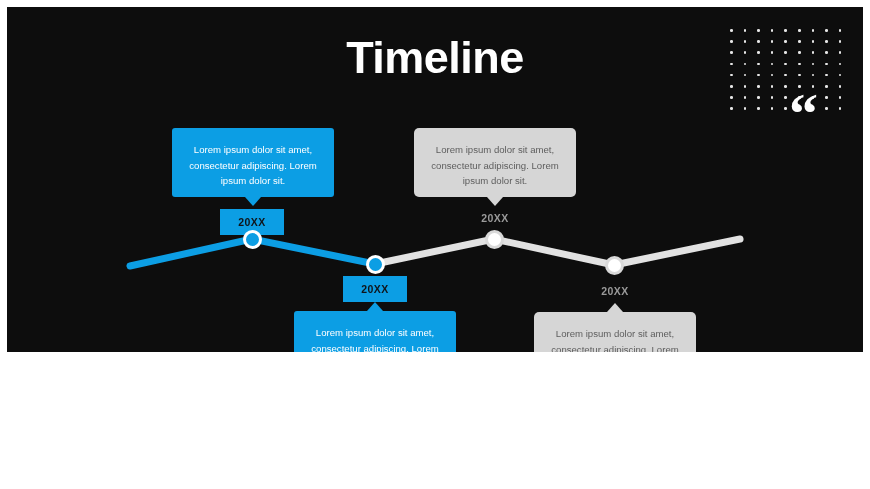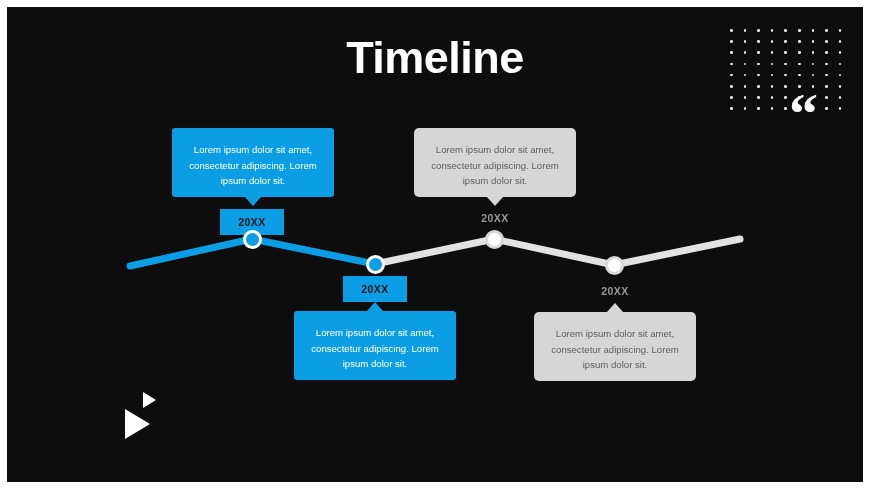--- a/index.html
+++ b/index.html
@@ -1,21 +1,21 @@
 <!DOCTYPE html>
 <html><head>
 <meta charset="utf-8">
 <style>
   html,body{margin:0;padding:0;background:#ffffff;}
   body{width:870px;height:489px;overflow:hidden;font-family:"Liberation Sans",sans-serif;}
 
   #slide{
     position:absolute;
     left:7px; top:7px;
-    width:856px; height:475px;
+    width:856px; height:345px;
     background:#0d0d0d;
     overflow:hidden;
   }
 
   
   #title{
     position:absolute;
     left:0; top:28px;
     width:856px;
     text-align:center;

